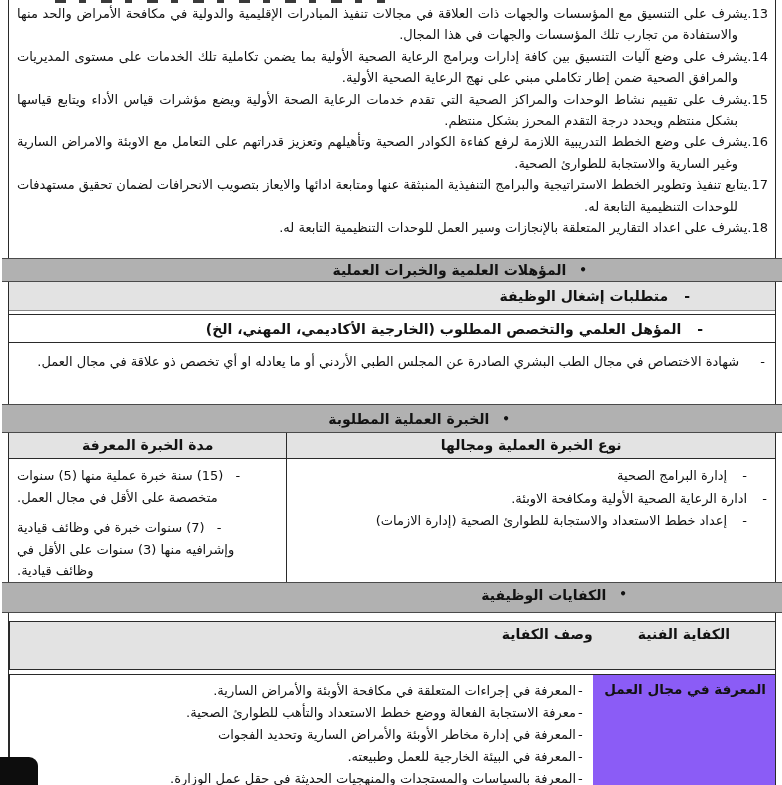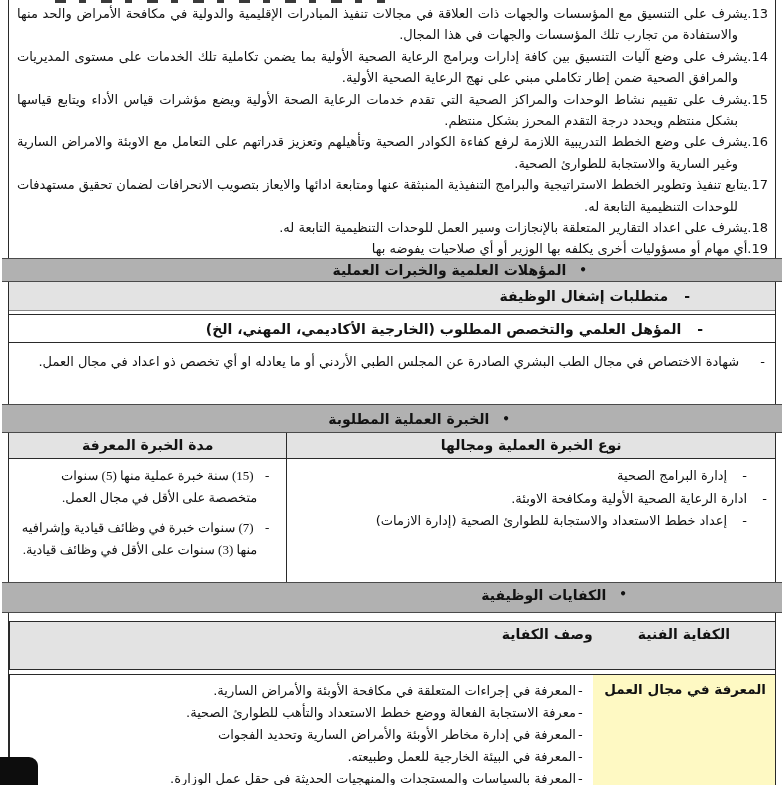--- a/index.html
+++ b/index.html
@@ -35,31 +35,31 @@
   .t1 .thead{background:#e3e3e3;font-weight:bold;font-size:14px;text-align:center;
              border-bottom:1px solid #2a2a2a;}
   .t1 .thead .th{padding:4px 0 5px;}
   .c-type{width:63.8%;border-left:1px solid #2a2a2a;}
   .c-dur{width:36.2%;}
   .t1 .tbody{height:123px;}
   .types{padding:6px 28px 0 6px;font-size:13px;line-height:22.5px;}
   .li{padding-right:14px;text-indent:-14px;}
   .li.first{margin-right:-20px;}
   .li .dash{margin-left:11px;}
-  .durs{padding:6px 17px 0 8px;font-size:13px;line-height:21.5px;text-align:right;font-family:Liberation Serif, serif;}
+  .durs{padding:6px 17px 0 8px;font-size:13px;line-height:21.5px;text-align:left;}
   .dur{margin:0 0 9px 0;padding-right:12px;text-indent:-12px;}
   .dur .dash{margin-left:8px;}
   .t2 .thead{height:47px;background:#e3e3e3;font-weight:bold;font-size:14px;text-align:center;
              border-top:1px solid #2a2a2a;border-bottom:1px solid #2a2a2a;}
   .t2 .thead .th{padding-top:4px;box-sizing:border-box;}
   .c-name{width:23.8%;}
   .c-desc{width:76.2%;border-left:1px solid #2a2a2a;text-align:right;}
   .t2 .gap{height:4px;background:#fff;}
   .t2 .tbody{box-sizing:border-box;height:112px;border-top:1px solid #2a2a2a;border-bottom:1px solid #2a2a2a;}
-  .t2 .tbody .c-name{background:#fef9c3;font-weight:bold;font-size:13.5px;padding:6px 9px 0 0;box-sizing:border-box;}
+  .t2 .tbody .c-name{background:#8b5cf6;font-weight:bold;font-size:13.5px;padding:6px 9px 0 0;box-sizing:border-box;}
   .t2 .tbody .c-desc{padding:5px 10px 0 6px;font-size:13px;line-height:22px;text-align:right;box-sizing:border-box;}
   .desc-line{padding-right:8px;text-indent:-8px;}
   .desc-line .dash{margin-left:2px;}
   .spacer8{height:8px;background:#fff;}
   
   .top-sliver{position:absolute;top:0;left:55px;width:330px;height:3px;z-index:3;
     background:repeating-linear-gradient(90deg,#3a3a3a 0 11px,transparent 11px 24px,#3a3a3a 24px 31px,transparent 31px 46px);}
   
   .black-box{position:absolute;left:0;top:757px;width:38px;height:28px;background:#0d0d0d;
              border-radius:0 9px 0 0;z-index:5;}
@@ -72,21 +72,20 @@
 
   <div class="page">
 
     <section class="duties">
       <div class="duty">13.يشرف على التنسيق مع المؤسسات والجهات ذات العلاقة في مجالات تنفيذ المبادرات الإقليمية والدولية في مكافحة الأمراض والحد منها والاستفادة من تجارب تلك المؤسسات والجهات في هذا المجال.</div>
       <div class="duty">14.يشرف على وضع آليات التنسيق بين كافة إدارات وبرامج الرعاية الصحية الأولية بما يضمن تكاملية تلك الخدمات على مستوى المديريات والمرافق الصحية ضمن إطار تكاملي مبني على نهج الرعاية الصحية الأولية.</div>
       <div class="duty">15.يشرف على تقييم نشاط الوحدات والمراكز الصحية التي تقدم خدمات الرعاية الصحة الأولية ويضع مؤشرات قياس الأداء ويتابع قياسها بشكل منتظم ويحدد درجة التقدم المحرز بشكل منتظم.</div>
       <div class="duty">16.يشرف على وضع الخطط التدريبية اللازمة لرفع كفاءة الكوادر الصحية وتأهيلهم وتعزيز قدراتهم على التعامل مع الاوبئة والامراض السارية وغير السارية والاستجابة للطوارئ الصحية.</div>
       <div class="duty">17.يتابع تنفيذ وتطوير الخطط الاستراتيجية والبرامج التنفيذية المنبثقة عنها ومتابعة ادائها والايعاز بتصويب الانحرافات لضمان تحقيق مستهدفات للوحدات التنظيمية التابعة له.</div>
       <div class="duty">18.يشرف على اعداد التقارير المتعلقة بالإنجازات وسير العمل للوحدات التنظيمية التابعة له.</div>
-      <div class="duty">19.أي مهام أو مسؤوليات أخرى يكلفه بها الوزير أو أي صلاحيات يفوضه بها</div>
     </section>
 
     <div class="bar bar-q">
       <span class="bullet">•</span>
       <span>المؤهلات العلمية والخبرات العملية</span>
     </div>
 
     <div class="subrow">
       <span class="dash">-</span>
       <span>متطلبات إشغال الوظيفة</span>
@@ -94,21 +93,21 @@
 
     <div class="gapline"></div>
 
     <div class="qualrow">
       <span class="dash">-</span>
       <span>المؤهل العلمي والتخصص المطلوب (الخارجية الأكاديمي، المهني، الخ)</span>
     </div>
 
     <p class="cert">
       <span class="dash">-</span>
-      <span>شهادة الاختصاص في مجال الطب البشري الصادرة عن المجلس الطبي الأردني أو ما يعادله او أي تخصص ذو اعداد في مجال العمل.</span>
+      <span>شهادة الاختصاص في مجال الطب البشري الصادرة عن المجلس الطبي الأردني أو ما يعادله او أي تخصص ذو علاقة في مجال العمل.</span>
     </p>
 
     <div class="bar bar-e">
       <span class="bullet">•</span>
       <span>الخبرة العملية المطلوبة</span>
     </div>
 
     <div class="t1">
       <div class="row thead">
         <div class="th c-type">نوع الخبرة العملية ومجالها</div>

